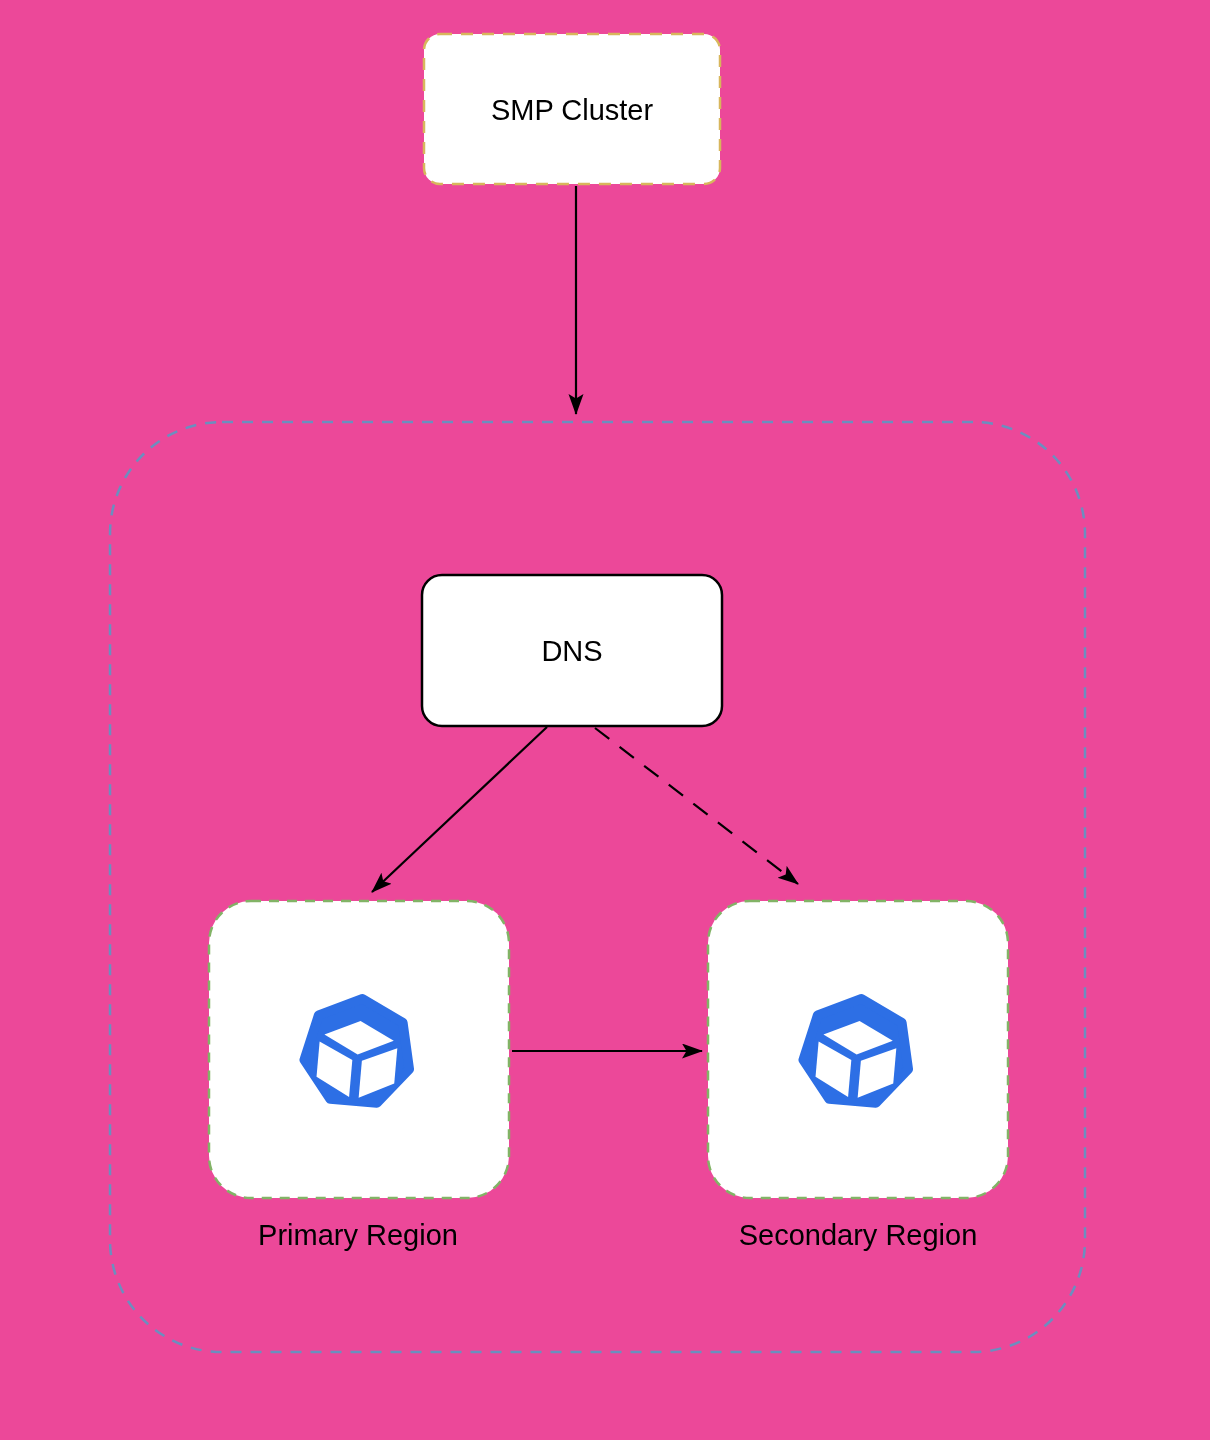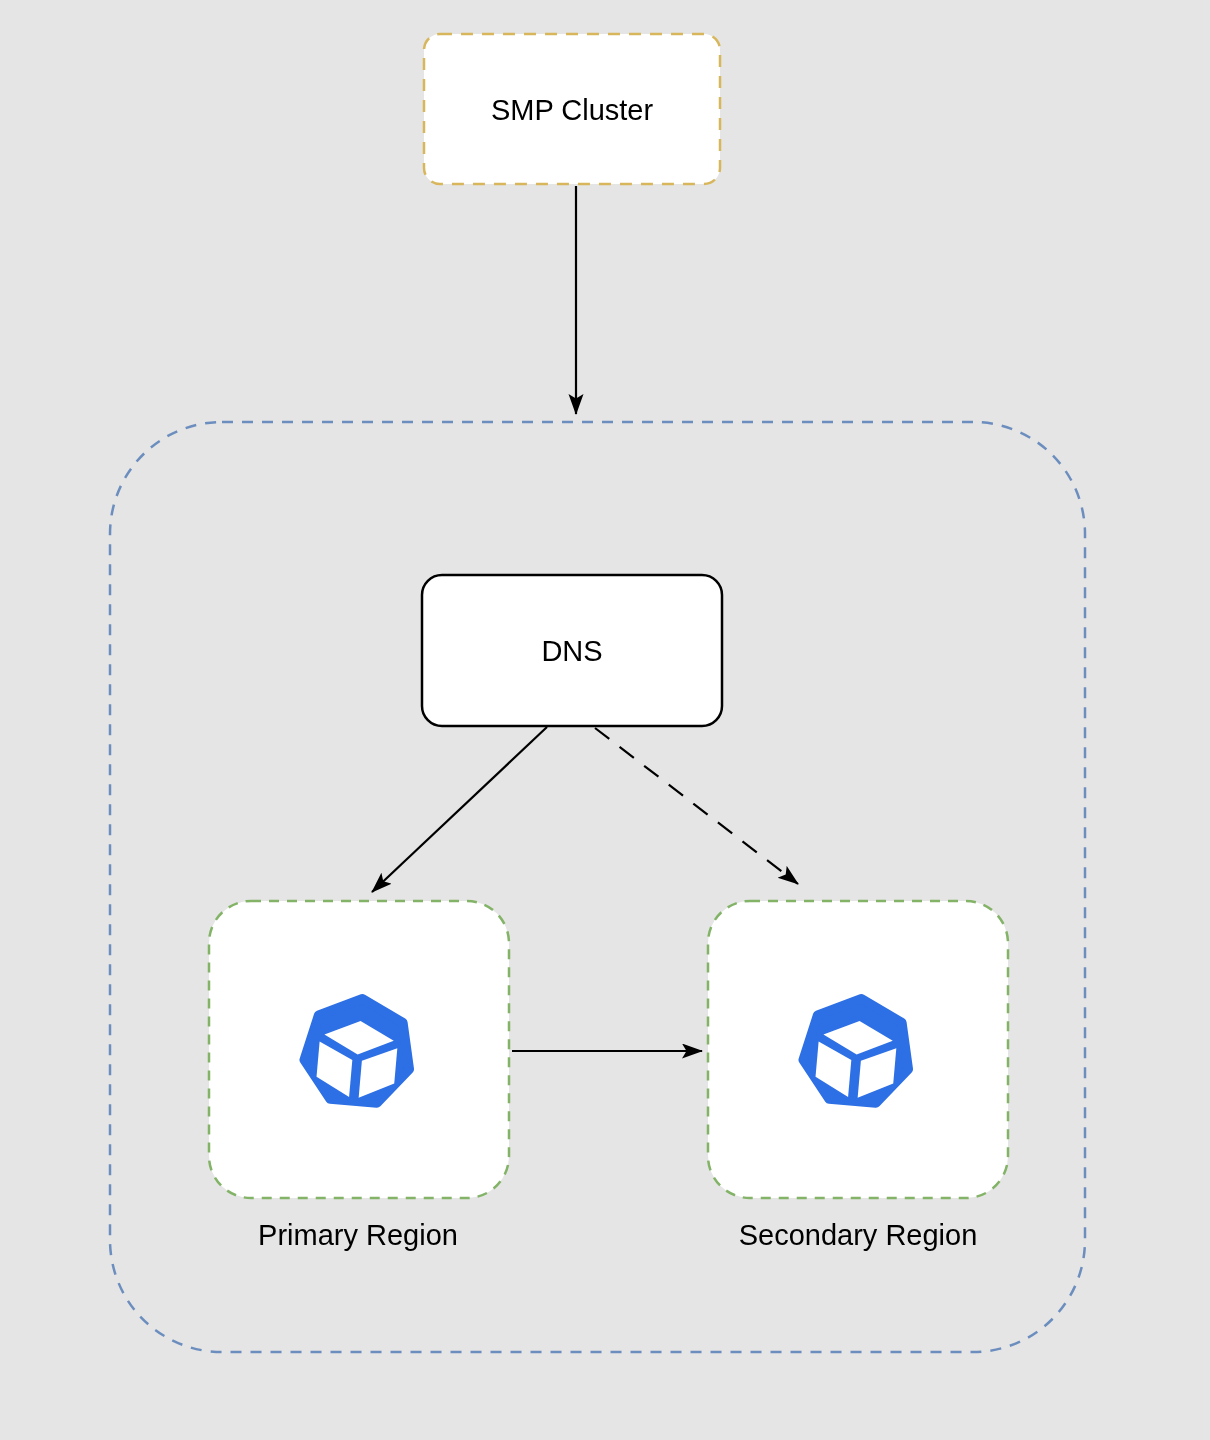--- a/index.html
+++ b/index.html
@@ -4,21 +4,21 @@
 <style>
   html, body {
     margin: 0;
     padding: 0;
     background: #ffffff;
   }
   .canvas {
     position: relative;
     width: 1210px;
     height: 1440px;
-    background: #e5e5e5;
+    background: #ec4899;
     font-family: "Liberation Sans", sans-serif;
   }
   svg.diagram {
     position: absolute;
     left: 0;
     top: 0;
     display: block;
   }
   text.node-label {
     font-family: "Liberation Sans", sans-serif;

